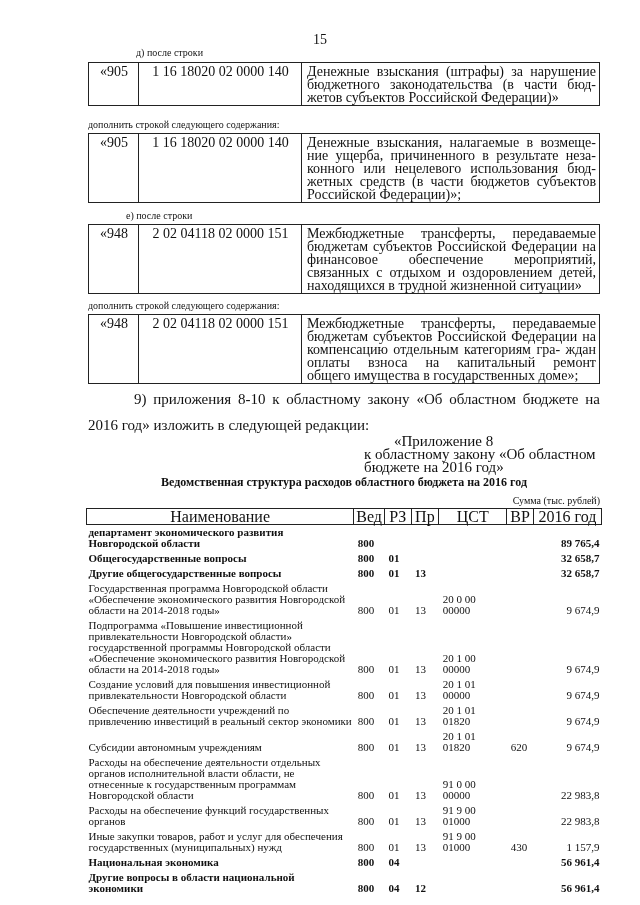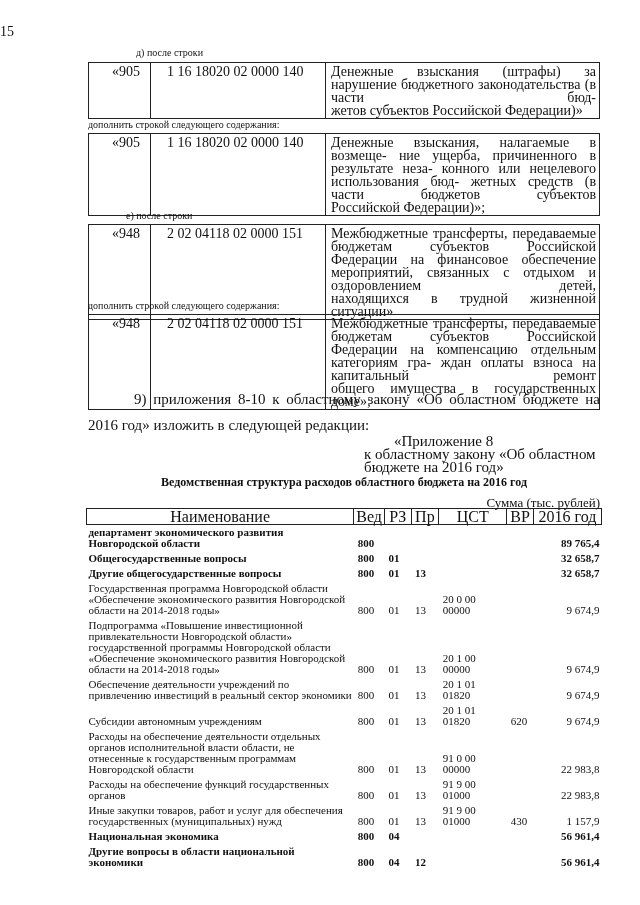--- a/index.html
+++ b/index.html
@@ -1,31 +1,31 @@
 <!DOCTYPE html>
 <html><head>
 <meta charset="utf-8">
 <style>
   html, body { margin: 0; padding: 0; background: #ffffff; }
   body { width: 640px; height: 905px; position: relative; overflow: hidden;
          font-family: "Liberation Serif", "DejaVu Serif", serif; color: #111; }
-  .page-number { position: absolute; top: 24px; left: 0; width: 640px; text-align: left; font-size: 14px; }
+  .page-number { position: absolute; top: 32px; left: 0; width: 640px; text-align: center; font-size: 14px; }
   .label { position: absolute; font-size: 10px; line-height: 15px; white-space: nowrap; }
   table.amend { position: absolute; left: 88px; width: 512px; border-collapse: collapse; font-size: 14px; line-height: 13px; }
-  table.amend td { border: 1px solid #222; vertical-align: top; padding: 2px 3px 1px 16px; }
+  table.amend td { border: 1px solid #222; vertical-align: top; padding: 2px 3px 1px 4px; }
   table.amend td.c1 { width: 42px; text-align: center; }
-  table.amend td.c2 { width: 155px; }
+  table.amend td.c2 { width: 155px; text-align: center; }
   table.amend td.c3 { text-align: justify; text-align-last: justify; padding-left: 5px; }
   table.amend td.c3 .last { text-align-last: left; display: block; }
   .para { position: absolute; left: 88px; width: 512px; font-size: 15px; line-height: 26px; text-align: justify; }
   .para .indent { display: inline-block; width: 46px; }
   .appendix { position: absolute; left: 364px; top: 435px; font-size: 15px; line-height: 13px; }
   .appendix .l1 { padding-left: 30px; }
   .title { position: absolute; top: 475px; left: 88px; width: 512px; text-align: center; font-weight: bold; font-size: 12px; }
-  .units { position: absolute; top: 495px; right: 40px; font-size: 13px; padding-left: 20px; }
+  .units { position: absolute; top: 495px; right: 40px; font-size: 10px; padding-left: 20px; }
   table.budget { position: absolute; left: 86px; top: 508px; width: 516px; border-collapse: collapse; font-size: 11px; line-height: 11px; }
   table.budget th { font-weight: normal; border: 1px solid #222; padding: 2px 2px; text-align: center; font-size: 16px; }
   table.budget td { vertical-align: bottom; padding: 2px 2px 2px 2px; }
   table.budget td.name { text-align: left; }
   table.budget td.num { text-align: right; padding-right: 2px; }
   table.budget td.code { text-align: left; padding-left: 4px; }
   table.budget tr.bold td { font-weight: bold; }
   .w-name { width: 277px; } .w-ved { width: 24px; } .w-rz { width: 22px; }
   .w-pr { width: 23px; } .w-cst { width: 66px; } .w-vr { width: 22px; } .w-sum { width: 66px; }
 </style>
@@ -166,20 +166,29 @@
       <tr>
         <td class="name">Подпрограмма «Повышение инвестиционной привлекательности Новгородской области» государственной программы Новгородской области «Обеспечение экономического развития Новгородской области на 2014-2018 годы»</td>
         <td class="code">800</td>
         <td class="code">01</td>
         <td class="code">13</td>
         <td class="code">20 1 00 00000</td>
         <td class="code"></td>
         <td class="num">9 674,9</td>
       </tr>
       <tr>
+        <td class="name">Создание условий для повышения инвестиционной привлекательности Новгородской области</td>
+        <td class="code">800</td>
+        <td class="code">01</td>
+        <td class="code">13</td>
+        <td class="code">20 1 01 00000</td>
+        <td class="code"></td>
+        <td class="num">9 674,9</td>
+      </tr>
+      <tr>
         <td class="name">Обеспечение деятельности учреждений по привлечению инвестиций в реальный сектор экономики</td>
         <td class="code">800</td>
         <td class="code">01</td>
         <td class="code">13</td>
         <td class="code">20 1 01 01820</td>
         <td class="code"></td>
         <td class="num">9 674,9</td>
       </tr>
       <tr>
         <td class="name">Субсидии автономным учреждениям</td>

